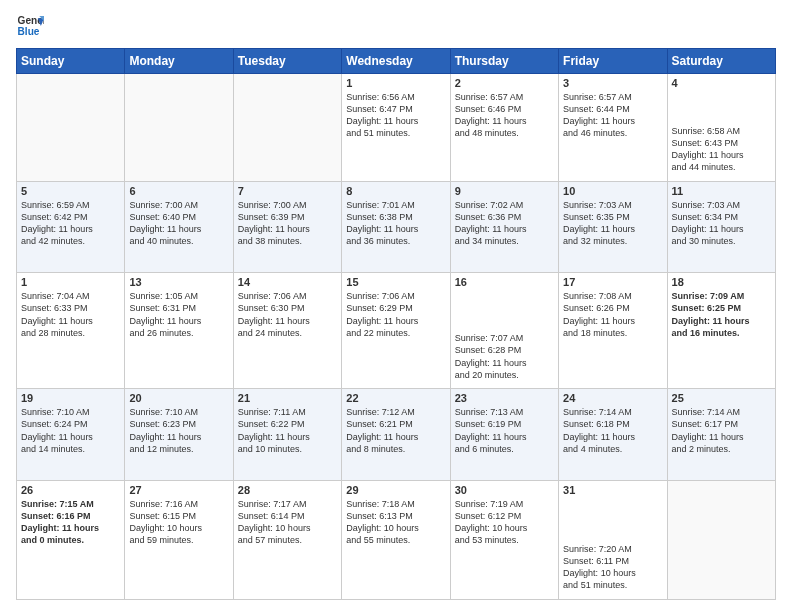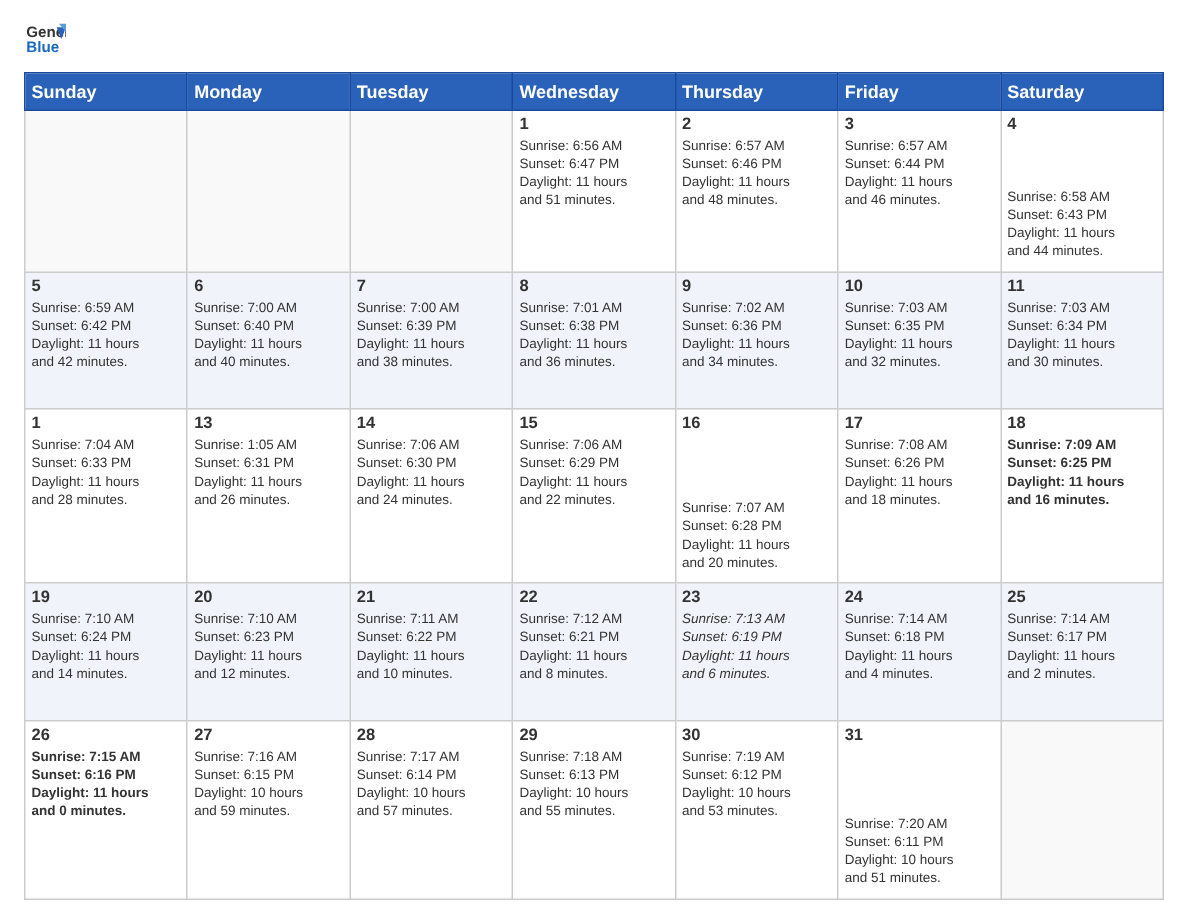--- a/index.html
+++ b/index.html
@@ -282,21 +282,21 @@
           </td>
           <td>
             <span class="day-num">22</span>
             <div class="day-info" style="white-space: pre-line;">Sunrise: 7:12 AM
 Sunset: 6:21 PM
 Daylight: 11 hours
 and 8 minutes.</div>
           </td>
           <td>
             <span class="day-num">23</span>
-            <div class="day-info" style="white-space: pre-line; font-style: italic;">Sunrise: 7:13 AM
+            <div class="day-info" style="white-space: pre-line;">Sunrise: 7:13 AM
 Sunset: 6:19 PM
 Daylight: 11 hours
 and 6 minutes.</div>
           </td>
           <td>
             <span class="day-num">24</span>
             <div class="day-info" style="white-space: pre-line;">Sunrise: 7:14 AM
 Sunset: 6:18 PM
 Daylight: 11 hours
 and 4 minutes.</div>

